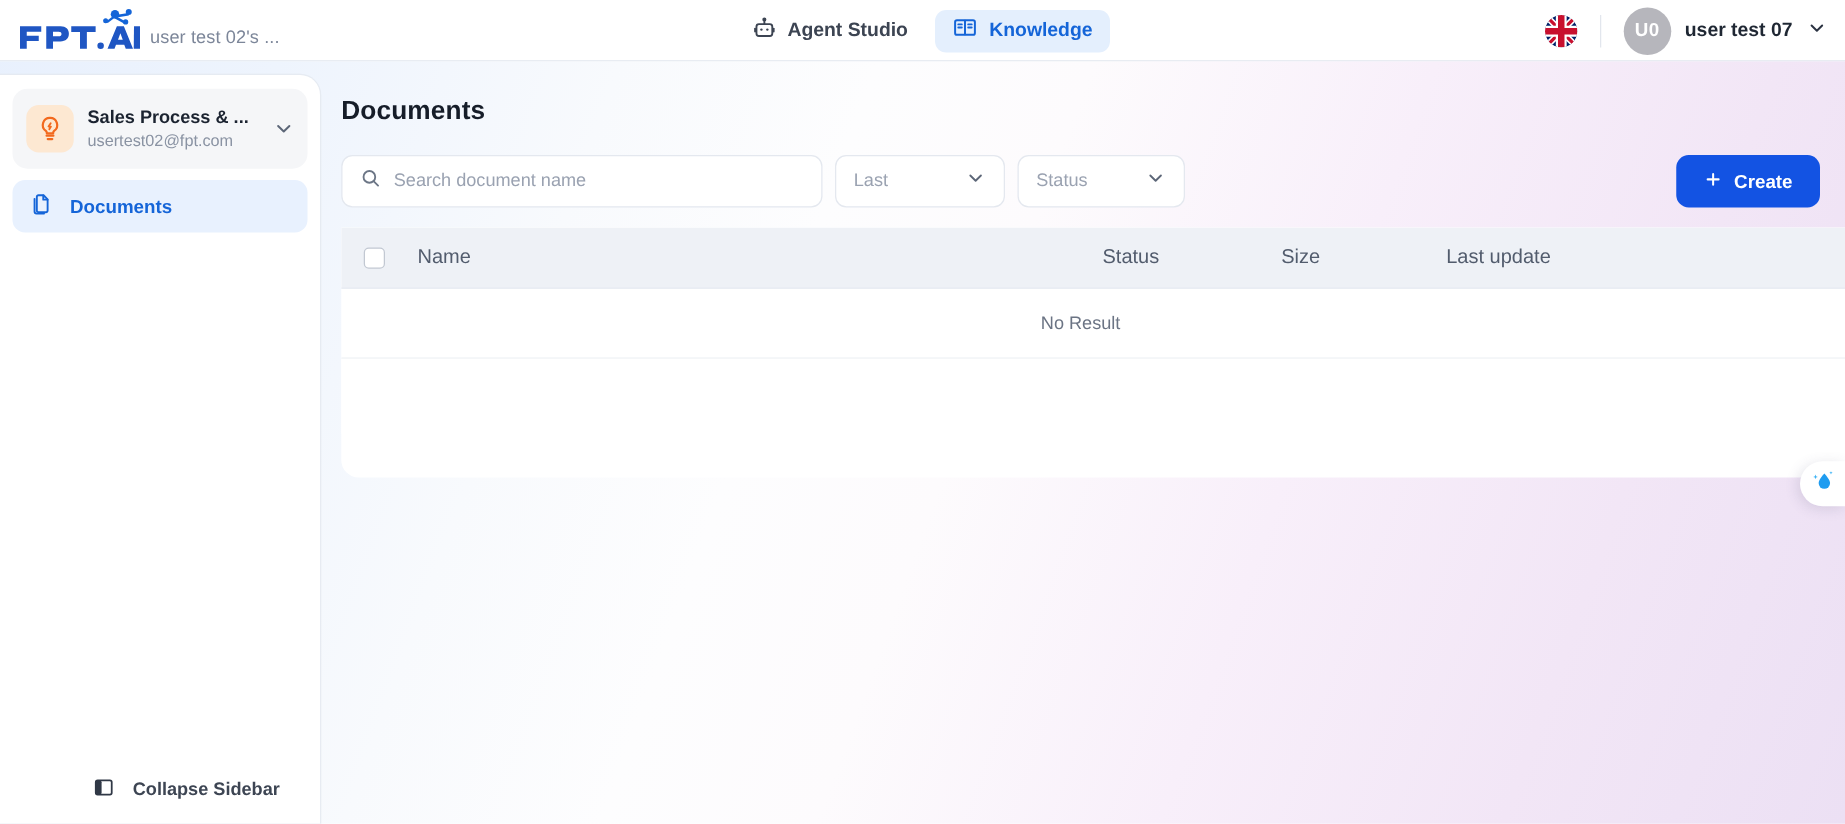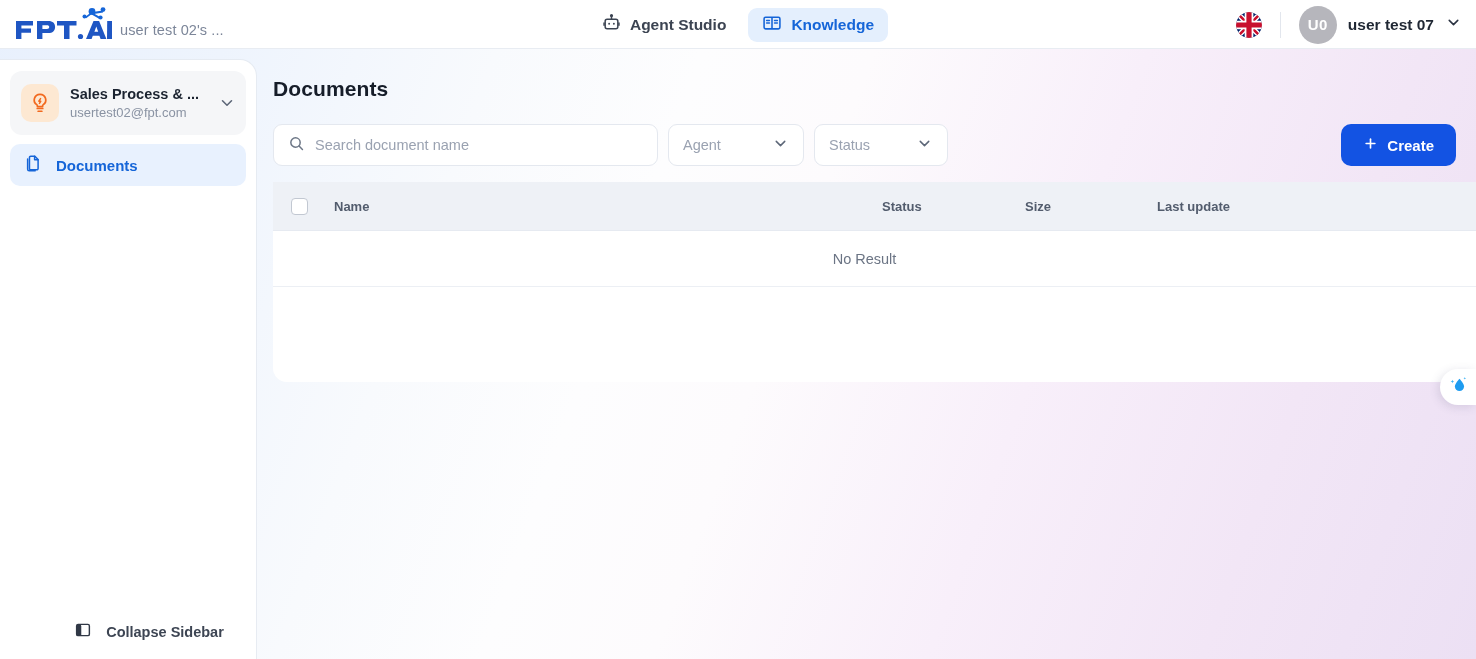--- a/index.html
+++ b/index.html
@@ -331,22 +331,22 @@
   }
   .thead {
     height: 49px;
     background: #eef1f6;
     display: flex;
     align-items: center;
     padding-left: 18px;
     border-bottom: 1px solid #e6eaf1;
   }
   .th {
-    font-size: 13px;
-    font-weight: 700;
+    font-size: 16px;
+    font-weight: 400;
     color: #525c6d;
     white-space: nowrap;
   }
   .checkbox {
     width: 17px; height: 17px;
     border: 1.6px solid #c2c8d2;
     border-radius: 4px;
     background: #ffffff;
     flex: none;
     cursor: pointer;
@@ -536,21 +536,21 @@
       <span>
         <svg width="17" height="17" viewBox="0 0 24 24" fill="none" stroke="#6c7686" stroke-width="2.1" stroke-linecap="round">
           <circle cx="10.6" cy="10.6" r="6.6"></circle>
           <line x1="15.6" y1="15.6" x2="20.4" y2="20.4"></line>
         </svg>
       </span>
       <input type="text" placeholder="Search document name" style="">
     </div>
 
     <div class="select-box select-type">
-      <span class="select-label">Agent</span>
+      <span class="select-label">Last</span>
       <span>
         <svg width="17" height="17" viewBox="0 0 24 24" fill="none" stroke="#5d6778" stroke-width="2.1" stroke-linecap="round" stroke-linejoin="round">
           <polyline points="6 9 12 15 18 9"></polyline>
         </svg>
       </span>
     </div>
 
     <div class="select-box select-status">
       <span class="select-label">Status</span>
       <span>

